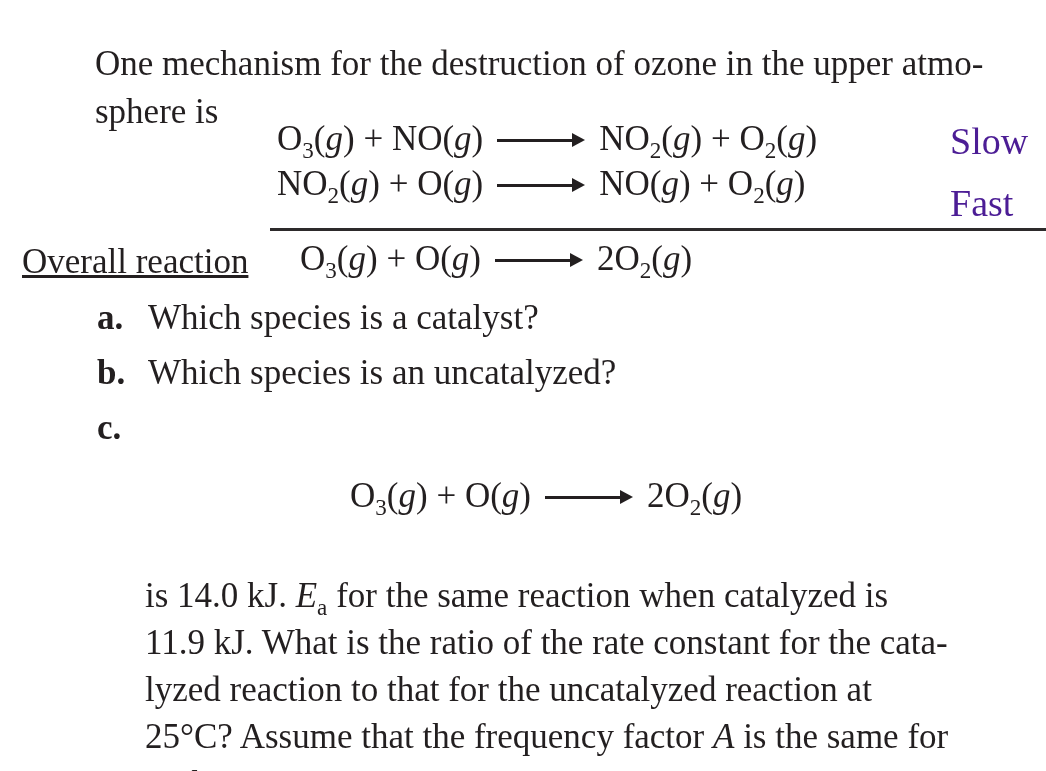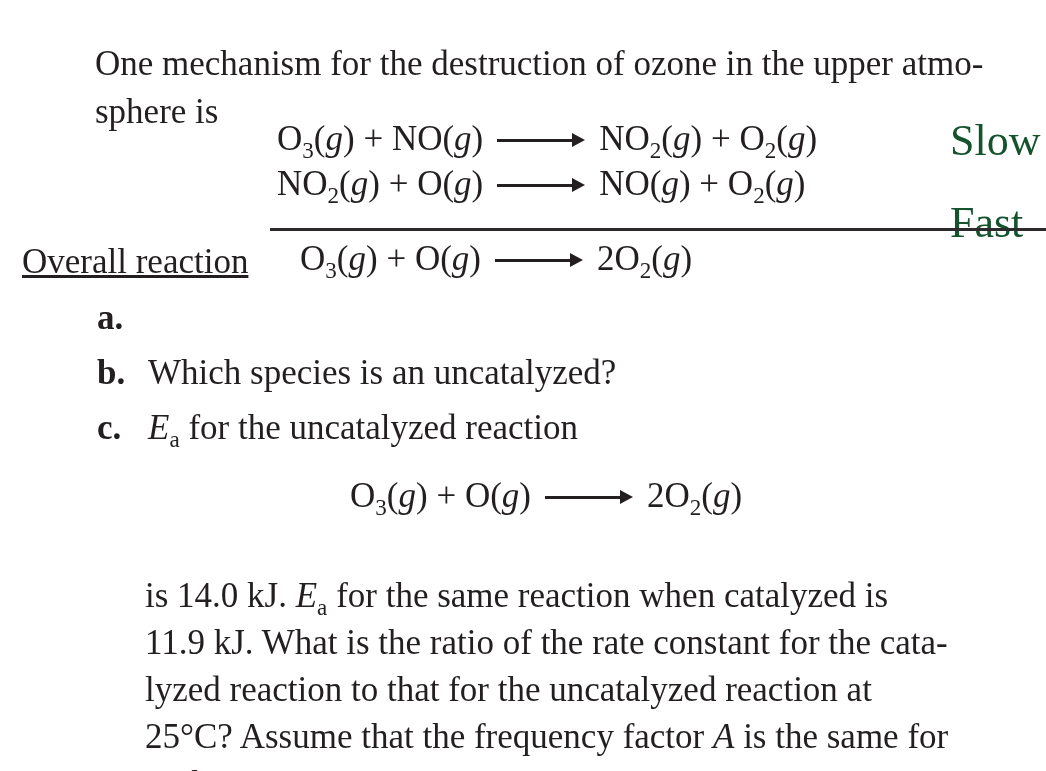--- a/index.html
+++ b/index.html
@@ -11,26 +11,26 @@
   .abs{position:absolute;}
   .txt{font-size:35px;line-height:48px;white-space:pre-line;}
   .eq{font-size:35px;line-height:48px;white-space:nowrap;}
   sub{font-size:0.66em;line-height:0;}
   i{font-style:italic;}
   
   .arrow{display:inline-block;position:relative;width:88px;height:14px;vertical-align:3px;margin:0 14px;color:#231f20;}
   .arrow::before{content:"";position:absolute;left:0;top:50%;margin-top:-1.5px;width:82px;height:3px;background:currentColor;}
   .arrow::after{content:"";position:absolute;right:0;top:50%;margin-top:-7px;width:0;height:0;
     border-left:13px solid currentColor;border-top:7px solid transparent;border-bottom:7px solid transparent;}
-  .rate{font-size:44px;line-height:48px;color:#14532d;}
+  .rate{font-size:38px;line-height:48px;color:#4c1d95;}
   .intro{left:95px;top:4px;margin-top:36px;}
   .step1{left:277px;top:115px;text-align:center;}
   .rate1{left:950px;top:117px;}
   .step2{left:277px;top:160px;}
-  .rate2{left:950px;top:179px;margin-top:20px;}
+  .rate2{left:950px;top:179px;}
   .sumrule{left:270px;top:228px;width:776px;height:3px;background:#2d2a2b;}
   .ov-label{left:22px;top:238px;text-decoration:underline;}
   .ov-eq{left:300px;top:235px;}
   .q{left:97px;display:flex;font-size:35px;line-height:48px;}
   .q .marker{font-weight:bold;flex:0 0 51px;width:51px;}
   .qa{top:294px;}
   .qb{top:349px;}
   .qc{top:404px;}
   .eqc{left:350px;top:472px;}
   .followup{left:145px;top:536px;width:895px;font-size:35px;line-height:47px;margin-top:36px;}
@@ -47,25 +47,25 @@
 <div class="abs eq step2">NO<sub>2</sub>(<i>g</i>) + O(<i>g</i>)<span class="arrow"></span>NO(<i>g</i>) + O<sub>2</sub>(<i>g</i>)</div>
 <div class="abs rate rate2">Fast</div>
 
 <div class="abs sumrule"></div>
 
 <div class="abs eq ov-label">Overall reaction</div>
 <div class="abs eq ov-eq">O<sub>3</sub>(<i>g</i>) + O(<i>g</i>)<span class="arrow"></span>2O<sub>2</sub>(<i>g</i>)</div>
 
 <div class="abs q qa">
   <span class="marker">a.</span>
+  <span class="qtext">Which species is a catalyst?</span>
 </div>
 <div class="abs q qb">
   <span class="marker">b.</span>
   <span class="qtext">Which species is an uncatalyzed?</span>
 </div>
 <div class="abs q qc">
   <span class="marker">c.</span>
-  <span class="qtext"><i>E</i><sub>a</sub> for the uncatalyzed reaction</span>
 </div>
 
 <div class="abs eq eqc">O<sub>3</sub>(<i>g</i>) + O(<i>g</i>)<span class="arrow"></span>2O<sub>2</sub>(<i>g</i>)</div>
 
 <div class="abs followup">is 14.0 kJ. <i>E</i><sub>a</sub> for the same reaction when catalyzed is<br>11.9 kJ. What is the ratio of the rate constant for the cata-<br>lyzed reaction to that for the uncatalyzed reaction at<br>25°C? Assume that the frequency factor <i>A</i> is the same for<br>each reaction.</div>
 
 </body></html>

